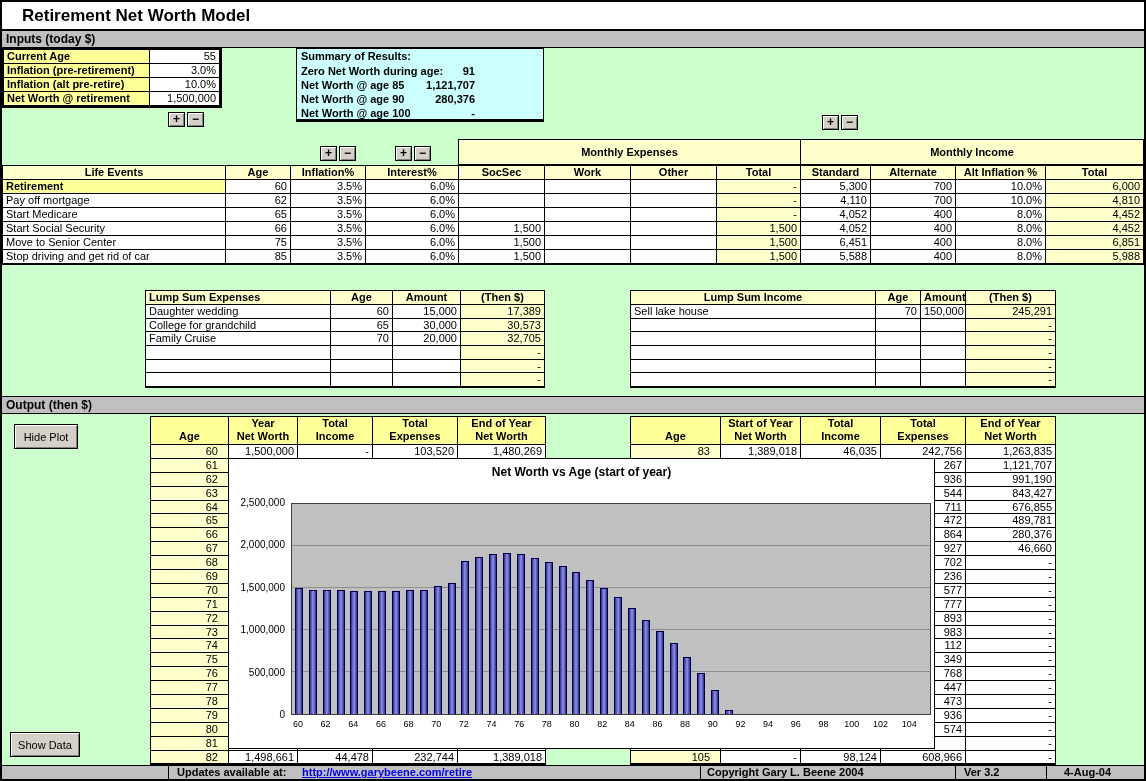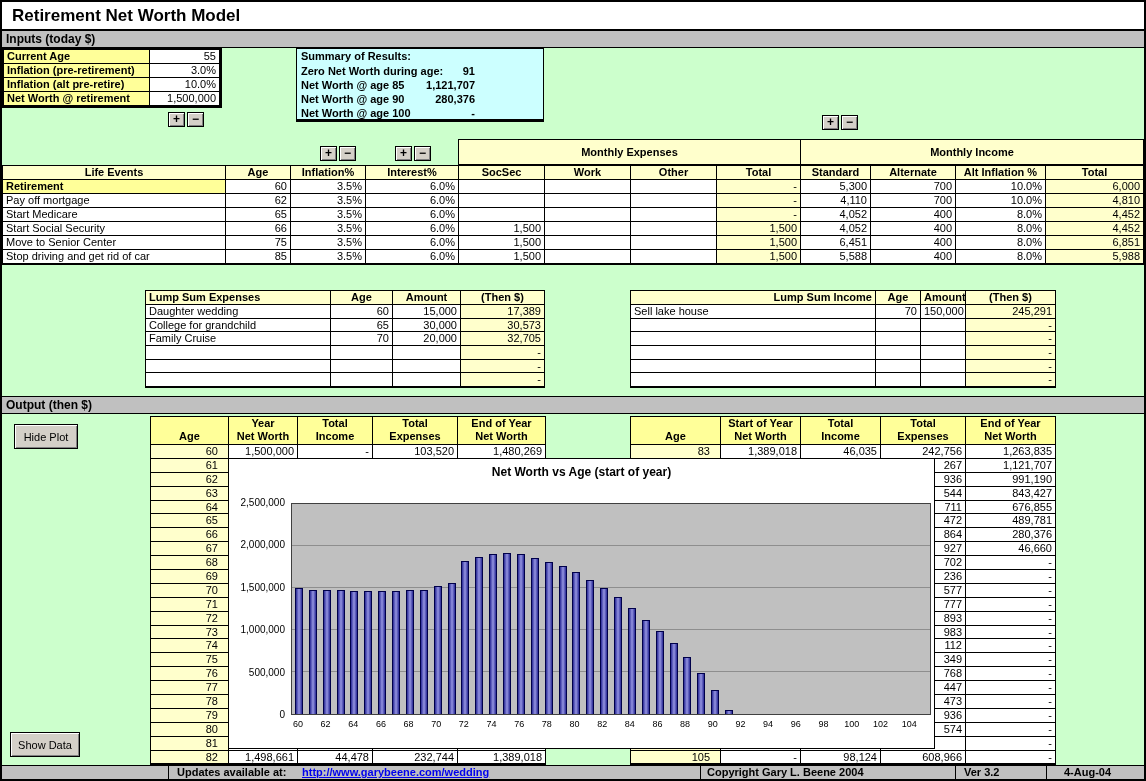--- a/index.html
+++ b/index.html
@@ -1,20 +1,20 @@
 <!DOCTYPE html>
 <html><head>
 <meta charset="utf-8">
 <style>
   *{box-sizing:border-box;margin:0;padding:0}
   body{margin:0;background:#fff}
   #app{position:relative;width:1146px;height:781px;background:#ccffcc;border:2px solid #000;
        font-family:"Liberation Sans",sans-serif;font-size:11px;color:#000;overflow:hidden}
   .titlebar{position:absolute;left:0;top:0;width:1142px;height:28px;background:#fff;
-       border-bottom:1px solid #000;font-size:17px;font-weight:bold;line-height:27px;padding-left:10px}
+       border-bottom:1px solid #000;font-size:17px;font-weight:bold;line-height:27px;padding-left:20px}
   .secbar{position:absolute;left:0;width:1142px;height:18px;background:#c0c0c0;
        border-bottom:1px solid #000;border-top:1px solid #000;font-weight:bold;font-size:12px;line-height:16px;padding-left:4px}
   #inputs-secbar{top:28px}
   #output-secbar{top:394px}
   .tbl{position:absolute;border-top:1px solid #000;border-left:1px solid #000;background:#fff}
   .tbl.thick{border-bottom:1px solid #000}
   .cell{border-right:1px solid #000;border-bottom:1px solid #000;background:#fff;
        padding:0 3px;white-space:nowrap;overflow:hidden;line-height:13px;font-size:11px}
   .hdr{background:#ffffcc;font-weight:bold;text-align:center}
   .hdr2{background:#ffff99;font-weight:bold;text-align:center;white-space:pre-line;line-height:13px;
@@ -214,21 +214,21 @@
       <div class="cell left"></div>
       <div class="cell num"></div>
       <div class="cell num"></div>
       <div class="cell num pale">-</div>
       <div class="cell left"></div>
       <div class="cell num"></div>
       <div class="cell num"></div>
       <div class="cell num pale">-</div>
     </div>
   <div class="tbl thick" style="left: 628px; top: 288px; display: grid; grid-template-columns: 245px 45px 45px 90px; grid-template-rows: 14px repeat(6, 13.7px);">
-      <div class="cell hdr" style="text-align: right;">Lump Sum Income</div>
+      <div class="cell hdr" style="text-align: center;">Lump Sum Income</div>
       <div class="cell hdr">Age</div>
       <div class="cell hdr">Amount</div>
       <div class="cell hdr">(Then $)</div>
       <div class="cell left">Sell lake house</div>
       <div class="cell num">70</div>
       <div class="cell num">150,000</div>
       <div class="cell num pale">245,291</div>
       <div class="cell left"></div>
       <div class="cell num"></div>
       <div class="cell num"></div>
@@ -685,21 +685,21 @@
       <div class="ylab" style="top: 80.4px;">2,000,000</div>
       <div class="ylab" style="top: 38px;">2,500,000</div>
     </div>
 
   <div id="footer">
     <span class="sep" style="left:166px"></span>
     <span class="sep" style="left:698px"></span>
     <span class="sep" style="left:953px"></span>
     <span class="sep" style="left:1044px"></span>
     <span class="fitem" style="left:175px">Updates available at:</span>
-    <a class="fitem link" style="left:300px" href="#">http://www.garybeene.com/wedding</a>
+    <a class="fitem link" style="left:300px" href="#">http://www.garybeene.com/retire</a>
     <span class="fitem" style="left:705px">Copyright Gary L. Beene 2004</span>
     <span class="fitem" style="left:962px">Ver 3.2</span>
     <span class="fitem" style="left:1062px">4-Aug-04</span>
   </div>
 <div class="sbtn" style="left: 166px; top: 110px;">+</div>
     <div class="sbtn" style="left: 185px; top: 110px;">−</div>
     <div class="sbtn" style="left: 318px; top: 144px;">+</div>
     <div class="sbtn" style="left: 337px; top: 144px;">−</div>
     <div class="sbtn" style="left: 393px; top: 144px;">+</div>
     <div class="sbtn" style="left: 412px; top: 144px;">−</div>

